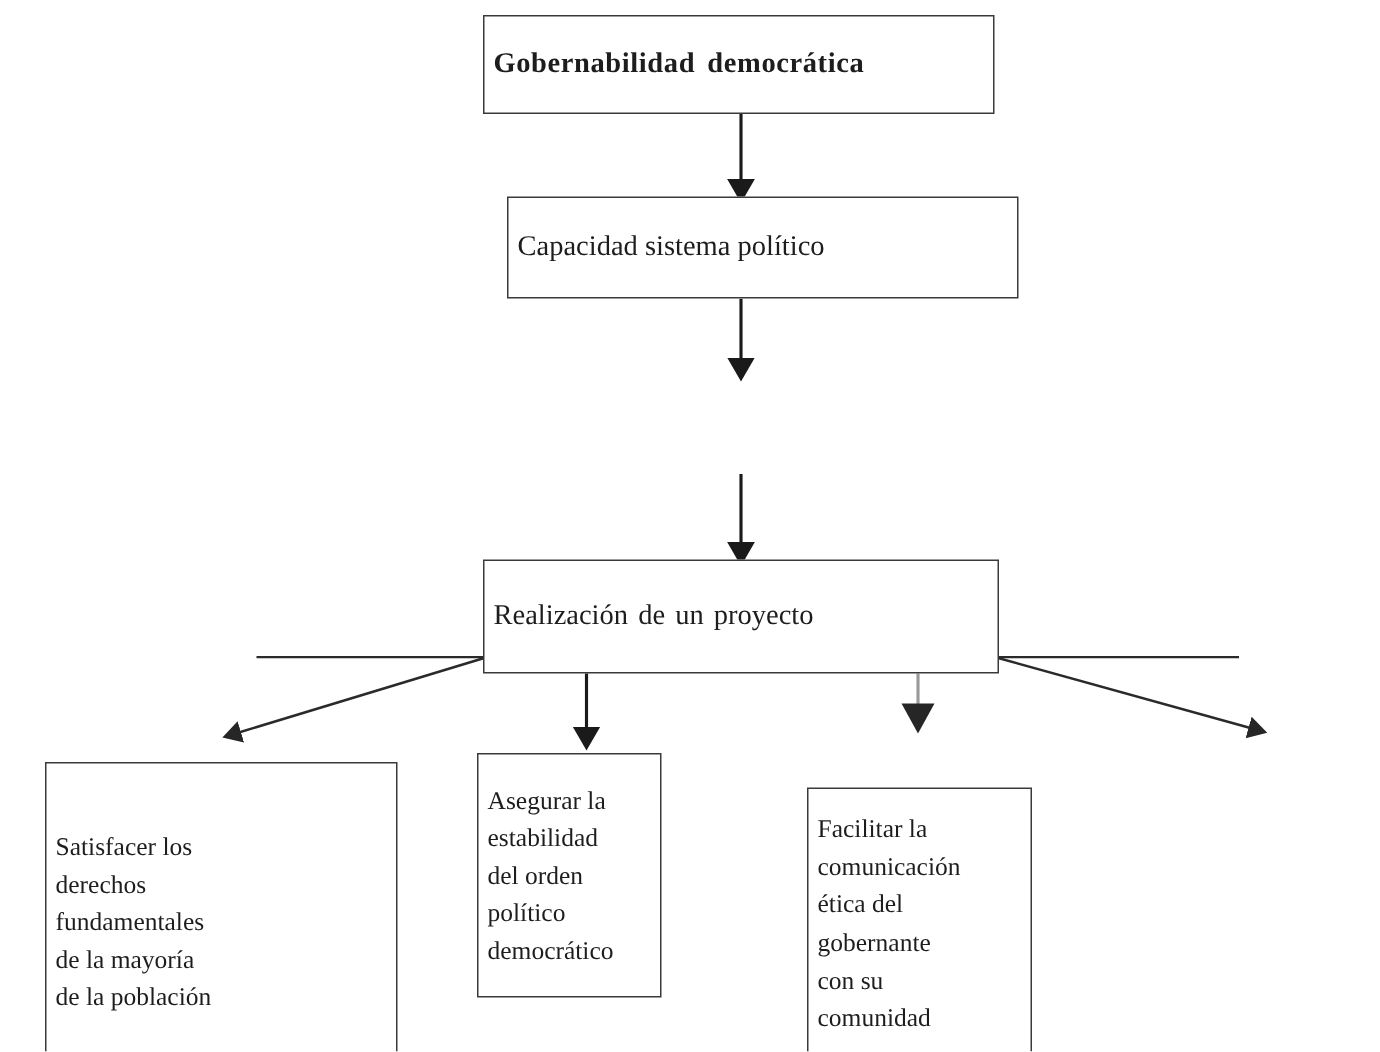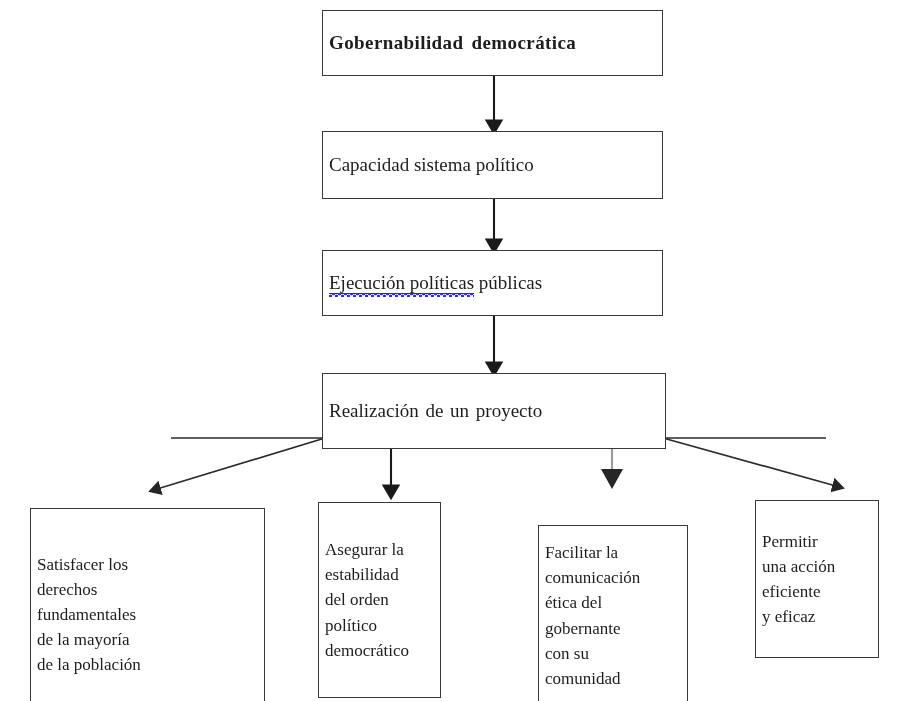--- a/index.html
+++ b/index.html
@@ -48,21 +48,21 @@
   #node-gobernabilidad {
     left: 322px; top: 10px; width: 341px; height: 66px;
   }
   #node-gobernabilidad .node-label {
     font-weight: bold;
     font-size: 19px;
     letter-spacing: .4px;
     word-spacing: 3px;
   }
   #node-capacidad {
-    left: 322px; top: 131px; width: 341px; height: 68px;
+    left: 338px; top: 131px; width: 341px; height: 68px;
   }
   #node-capacidad .node-label { font-size: 19px; }
 
   #node-ejecucion {
     left: 322px; top: 250px; width: 341px; height: 66px;
   }
   #node-ejecucion .node-label { font-size: 19px; }
 
   #node-realizacion {
     left: 322px; top: 373px; width: 344px; height: 76px;
@@ -95,21 +95,21 @@
     bottom: 0px;
     height: 1.3px;
     background: #23259c;
   }
 
   
   #node-satisfacer {
     left: 30px; top: 508px; width: 235px; height: 213px;
   }
   #node-asegurar {
-    left: 318px; top: 502px; width: 123px; height: 196px;
+    left: 318px; top: 502px; width: 123px; height: 163px;
   }
   #node-facilitar {
     left: 538px; top: 525px; width: 150px; height: 181px;
   }
   #node-permitir {
     left: 755px; top: 500px; width: 124px; height: 158px;
   }
   #node-satisfacer .node-label,
   #node-asegurar .node-label,
   #node-facilitar .node-label,
@@ -152,23 +152,20 @@
   </svg>
 
   <div class="node" id="node-gobernabilidad">
     <span class="node-label">Gobernabilidad  democrática</span>
   </div>
 
   <div class="node" id="node-capacidad">
     <span class="node-label">Capacidad sistema político</span>
   </div>
 
-  <div class="node" id="node-ejecucion">
-    <span class="node-label"><span class="squiggle">Ejecución políticas</span><span> públicas</span></span>
-  </div>
 
   <div class="node" id="node-realizacion">
     <span class="node-label">Realización  de un proyecto</span>
   </div>
 
   <div class="node" id="node-satisfacer">
     <span class="node-label">Satisfacer los
 derechos
 fundamentales
 de la mayoría
@@ -185,20 +182,14 @@
 
   <div class="node" id="node-facilitar">
     <span class="node-label">Facilitar la
 comunicación
 ética del
 gobernante
 con su
 comunidad</span>
   </div>
 
-  <div class="node" id="node-permitir">
-    <span class="node-label">Permitir
-una acción
-eficiente
-y eficaz</span>
-  </div>
 
 </div>
 
 </body></html>

